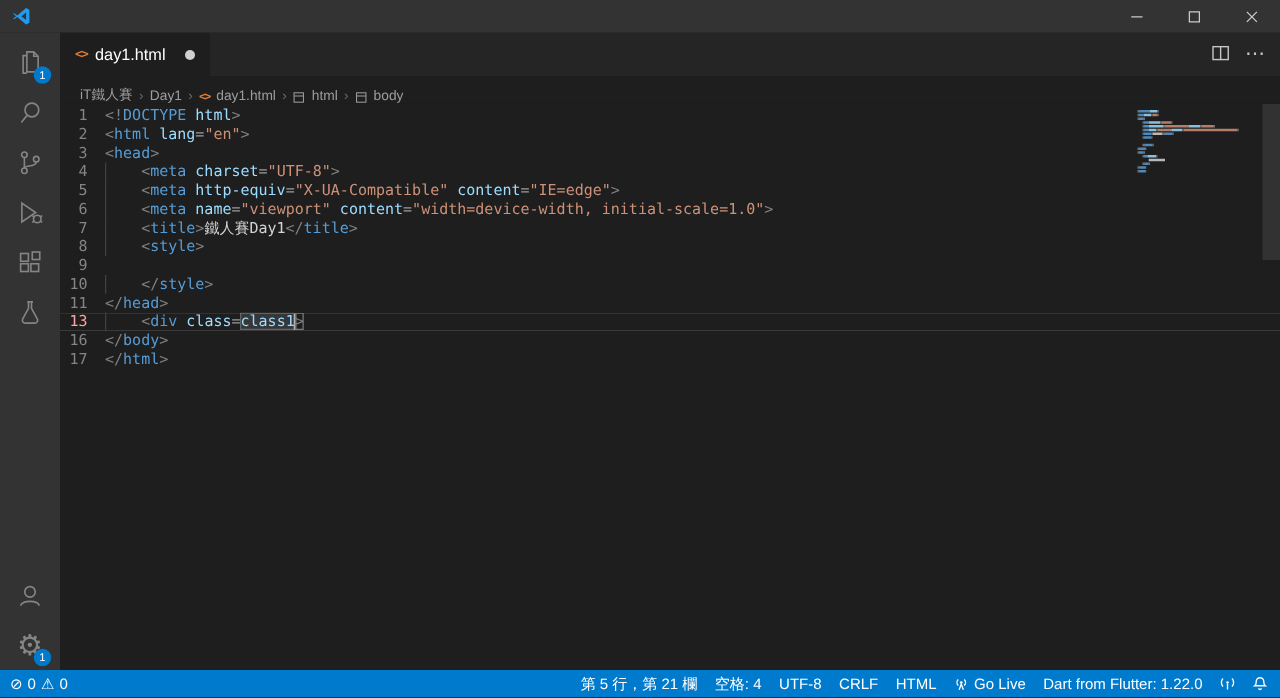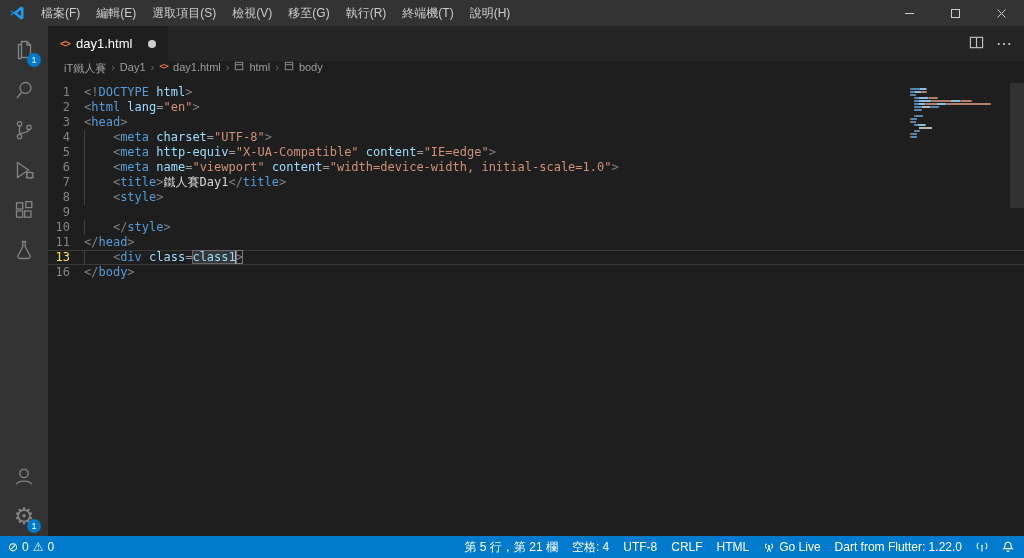--- a/index.html
+++ b/index.html
@@ -34,32 +34,32 @@
   
   .tabbar { flex:0 0 35px; background:#252526; display:flex; align-items:stretch; }
   .tab { background:#1e1e1e; display:flex; align-items:center; padding:0 12px; gap:6px; color:#ffffff; font-size:13px; cursor:pointer; }
   .file-icon { color:#e37933; font-family:"DejaVu Sans Mono","Liberation Mono",monospace; font-weight:bold; font-size:10px; letter-spacing:-1px; }
   .mod-dot { width:8px; height:8px; border-radius:50%; background:#d0d0d0; margin-left:10px; }
   .tab-actions { margin-left:auto; display:flex; align-items:center; gap:12px; padding-right:12px; color:#c5c5c5; }
   .tab-actions svg { stroke:#c5c5c5; fill:none; stroke-width:1.2; }
   .more-glyph { font-size:16px; line-height:1; color:#c5c5c5; }
 
   
-  .breadcrumbs { flex:0 0 22px; display:flex; align-items:flex-start; padding-left:16px; gap:5px; font-size:11px; color:#9d9d9d; background:#1e1e1e; }
+  .breadcrumbs { flex:0 0 22px; display:flex; align-items:flex-end; padding-left:16px; gap:5px; font-size:11px; color:#9d9d9d; background:#1e1e1e; }
   .bc-item { cursor:pointer; white-space:nowrap; }
   .bc-sep { color:#6e6e6e; font-size:11px; }
   .bc-code-icon { color:#e37933; font-family:"DejaVu Sans Mono","Liberation Mono",monospace; font-weight:bold; font-size:9px; letter-spacing:-1px; }
   .bc-sym svg { stroke:#9d9d9d; fill:none; stroke-width:1; display:block; }
 
   
   .editor { flex:1; position:relative; overflow:hidden; background:#1e1e1e; padding-top:2px; }
   .code-line { display:flex; height:15px; line-height:15px; font-family:"DejaVu Sans Mono","Liberation Mono",monospace; font-size:12px; }
   .code-line.current { box-shadow: inset 0 1px 0 #3a3a3a, inset 0 -1px 0 #3a3a3a; }
   .ln { flex:0 0 36px; width:36px; text-align:right; padding-right:14px; color:#858585; }
-  .current .ln { color:#fde047; }
+  .current .ln { color:#fca5a5; }
   .lc { position:relative; white-space:pre; flex:1; color:#d4d4d4; }
   .iguide { position:absolute; top:0; bottom:0; width:0; border-left:1px solid #404040; }
   .tok-p { color:#808080; }
   .tok-t { color:#569cd6; }
   .tok-k { color:#569cd6; }
   .tok-a { color:#9cdcfe; }
   .tok-s { color:#ce9178; }
   .tok-x { color:#d4d4d4; }
   .tok-o { color:#9a9a9a; }
   .tok-w { color:transparent; }
@@ -89,30 +89,20 @@
 </style>
 </head>
 <body>
 
 <div class="window">
 
   <div class="titlebar">
     <svg class="logo" viewBox="0 0 24 24">
       <path fill="#1f9cf0" fill-rule="evenodd" d="M17.8 2.2 L7.2 11.2 L3.6 8.4 L2.2 9.1 L5.9 12 L2.2 14.9 L3.6 15.6 L7.2 12.8 L17.8 21.8 L21.8 19.9 L21.8 4.1 Z M17.8 7.5 L12.1 12 L17.8 16.5 Z"></path>
     </svg>
-    <div class="menus">
-      <span class="menu-item">檔案(F)</span>
-      <span class="menu-item">編輯(E)</span>
-      <span class="menu-item">選取項目(S)</span>
-      <span class="menu-item">檢視(V)</span>
-      <span class="menu-item">移至(G)</span>
-      <span class="menu-item">執行(R)</span>
-      <span class="menu-item">終端機(T)</span>
-      <span class="menu-item">說明(H)</span>
-    </div>
     <div class="win-controls">
       <div class="win-btn">
         <svg width="11" height="11" viewBox="0 0 11 11">
             <path d="M1 5.5h9" stroke="#cccccc" stroke-width="1"></path>
           </svg>
       </div>
       <div class="win-btn">
         <svg width="11" height="11" viewBox="0 0 11 11">
             <rect x="1.5" y="1.5" width="8" height="8" fill="none" stroke="#cccccc" stroke-width="1"></rect>
           </svg>
@@ -275,20 +265,24 @@
               <div class="lc"><span class="tok-p">&lt;/</span><span class="tok-t">head</span><span class="tok-p">&gt;</span></div>
             </div>
             <div class="code-line current">
               <div class="ln">13</div>
               <div class="lc"><span class="tok-w">    </span><span class="tok-p">&lt;</span><span class="tok-t">div</span><span class="tok-a"> class</span><span class="tok-o">=</span><span class="tok-a tok-hl">class1</span><span class="tok-caret"></span><span class="tok-p tok-bm">&gt;</span><span class="iguide" style="left: 0ch;"></span></div>
             </div>
             <div class="code-line">
               <div class="ln">16</div>
               <div class="lc"><span class="tok-p">&lt;/</span><span class="tok-t">body</span><span class="tok-p">&gt;</span></div>
             </div>
+            <div class="code-line">
+              <div class="ln">17</div>
+              <div class="lc"><span class="tok-p">&lt;/</span><span class="tok-t">html</span><span class="tok-p">&gt;</span></div>
+            </div>
           </div>
         <div class="minimap" id="minimap">
             <div class="mm-line">
               <span class="mm-tok mm-p" style="width: 2px;"></span>
               <span class="mm-tok mm-k" style="width: 8px;"></span>
               <span class="mm-tok mm-a" style="width: 6px;"></span>
               <span class="mm-tok mm-p" style="width: 1px;"></span>
             </div>
             <div class="mm-line">
               <span class="mm-tok mm-p" style="width: 1px;"></span>

